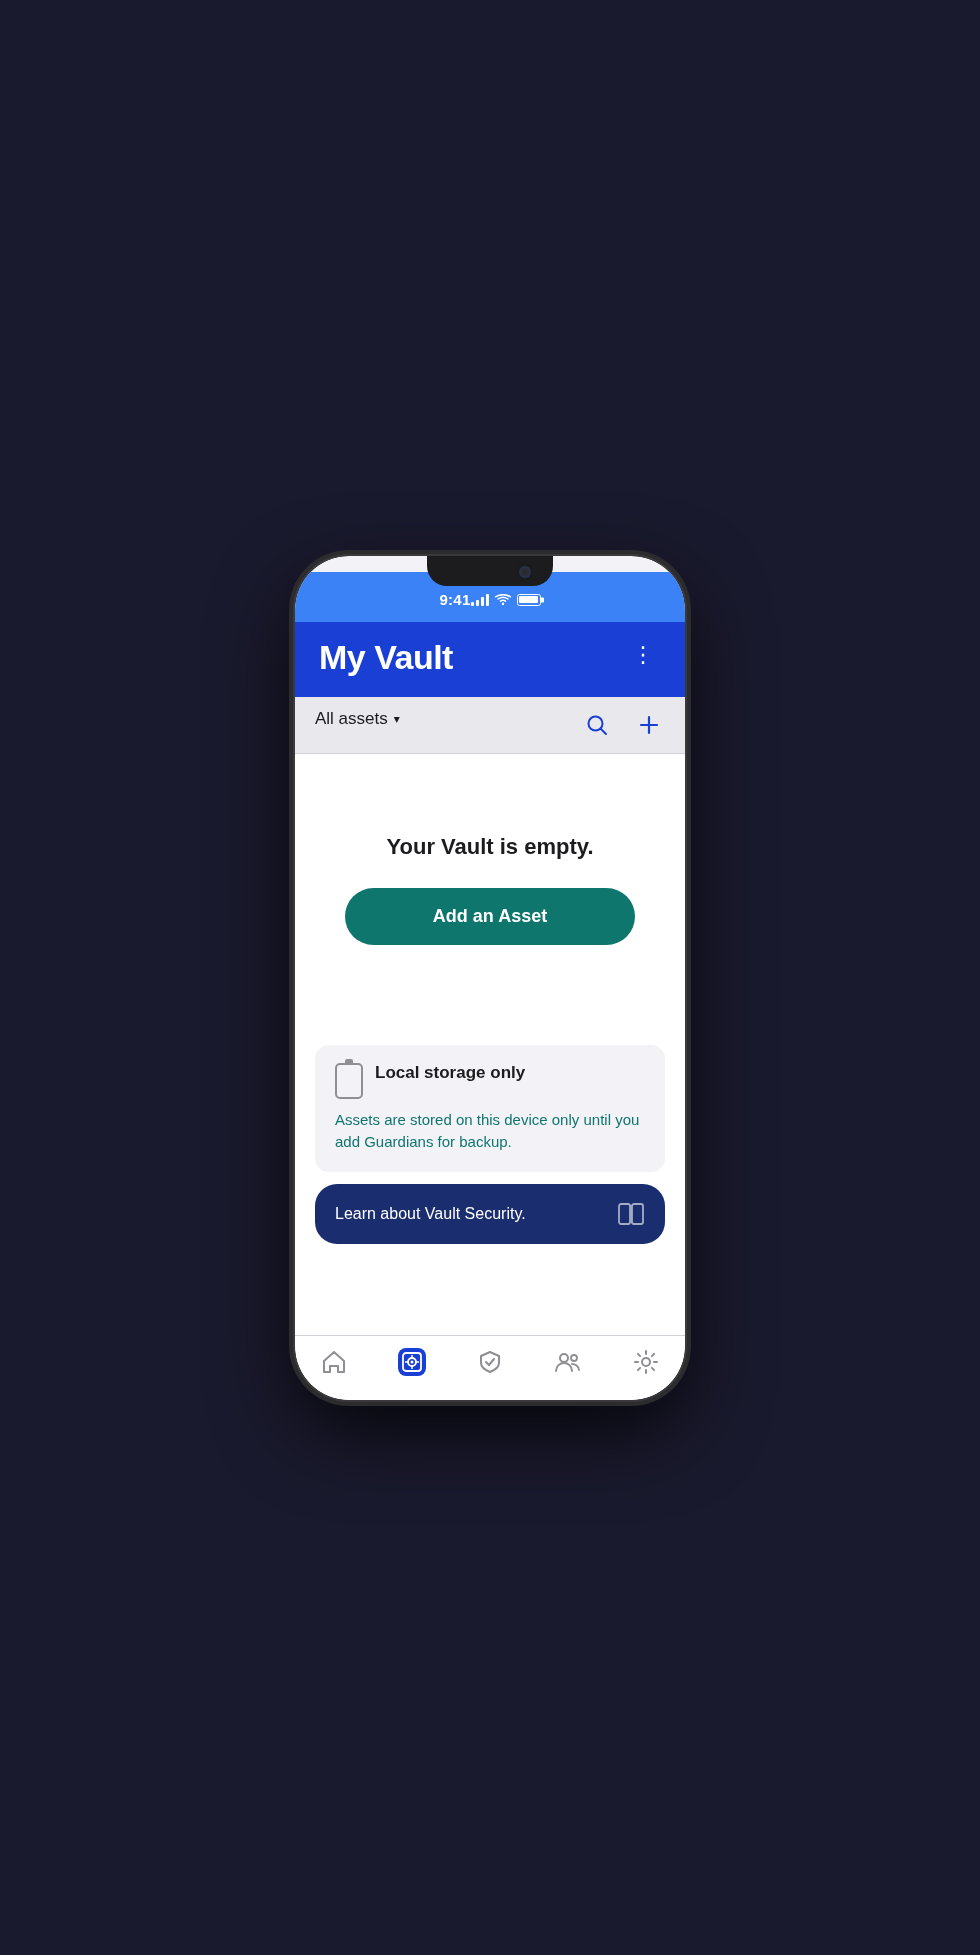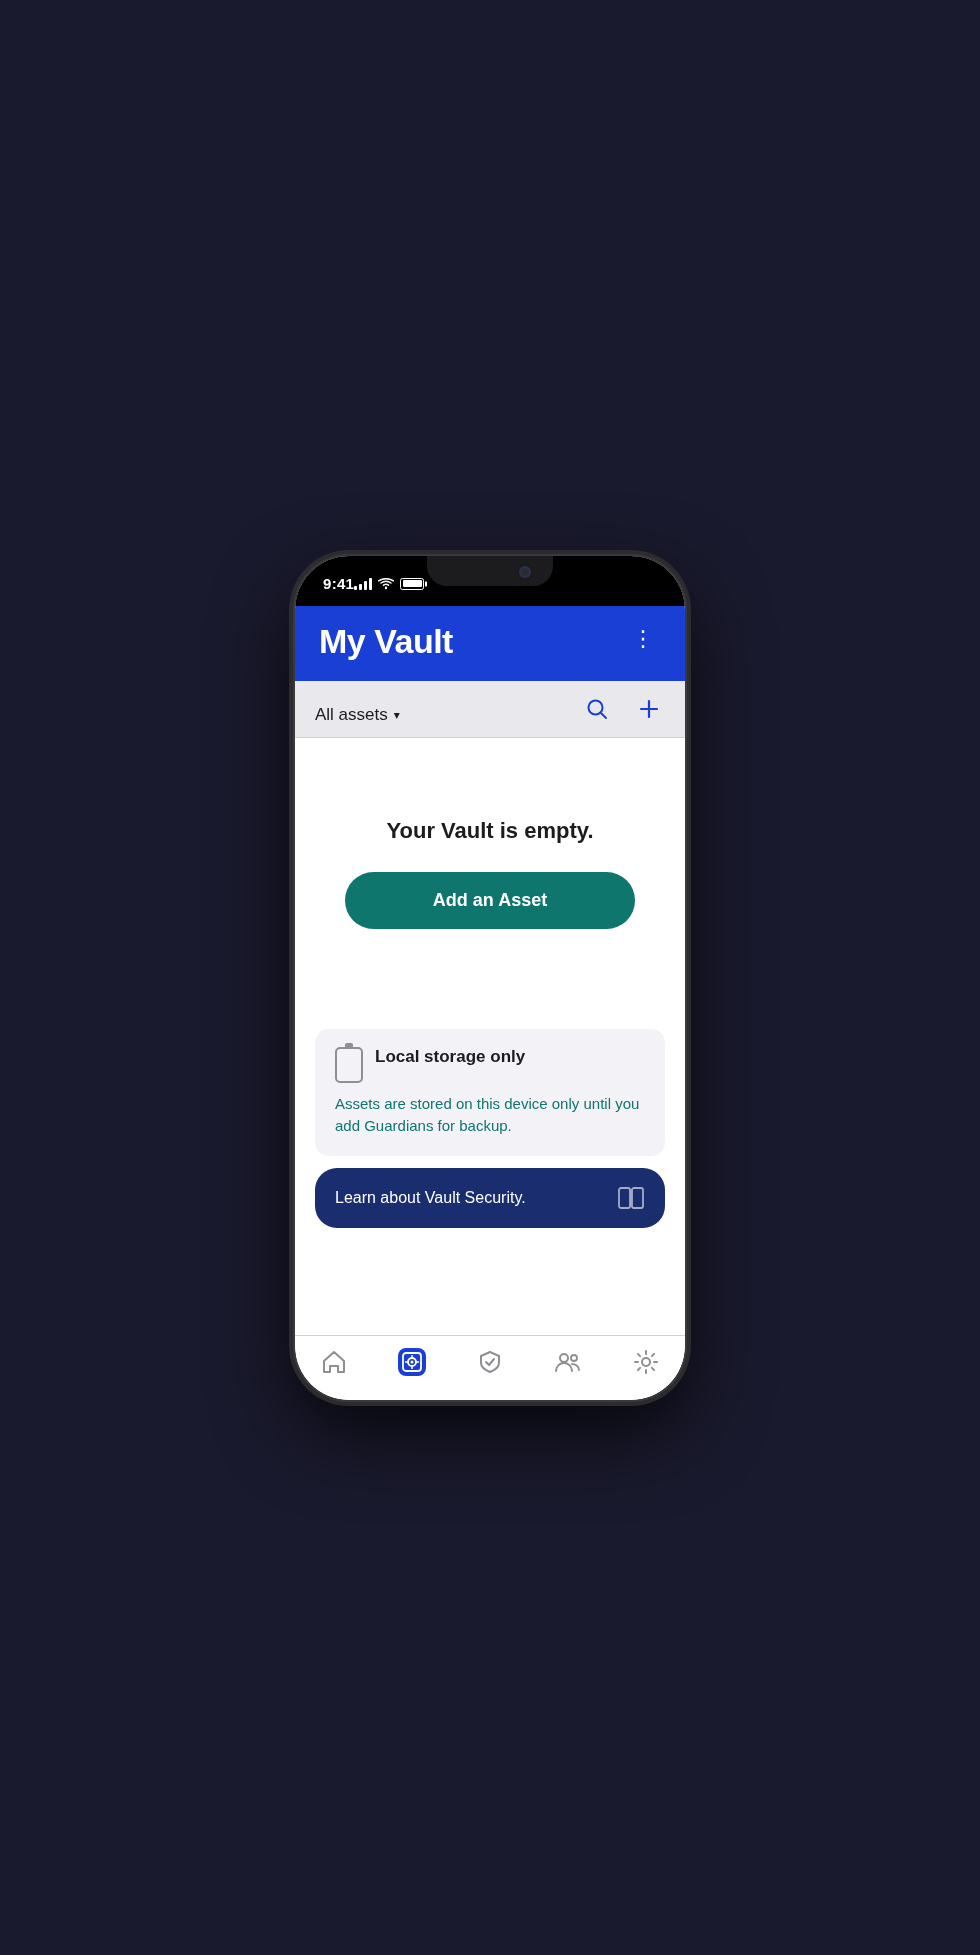--- a/index.html
+++ b/index.html
@@ -54,26 +54,27 @@
       height: 100%;
       background: #f2f2f7;
       border-radius: 54px;
       overflow: hidden;
       display: flex;
       flex-direction: column;
     }
 
     
     .status-bar {
-      background: #000000;
-      display: flex;
-      justify-content: flex-start;
+      background: #3b82f6;
+      display: flex;
+      justify-content: center;
       align-items: center;
       padding: 14px 28px 8px;
       height: 50px;
+      margin-top: 16px;
     }
 
     .status-time {
       color: white;
       font-size: 15px;
       font-weight: 600;
       letter-spacing: 0.3px;
     }
 
     .status-icons {
@@ -181,21 +182,21 @@
       letter-spacing: 0;
       padding-bottom: 4px;
     }
 
     
     .filter-bar {
       background: #e8e8ed;
       padding: 12px 20px;
       display: flex;
       justify-content: space-between;
-      align-items: flex-end;
+      align-items: flex-start;
       border-bottom: 1px solid #d1d1d6;
     }
 
     .filter-selector {
       display: flex;
       align-items: center;
       gap: 6px;
       cursor: pointer;
     }
 

